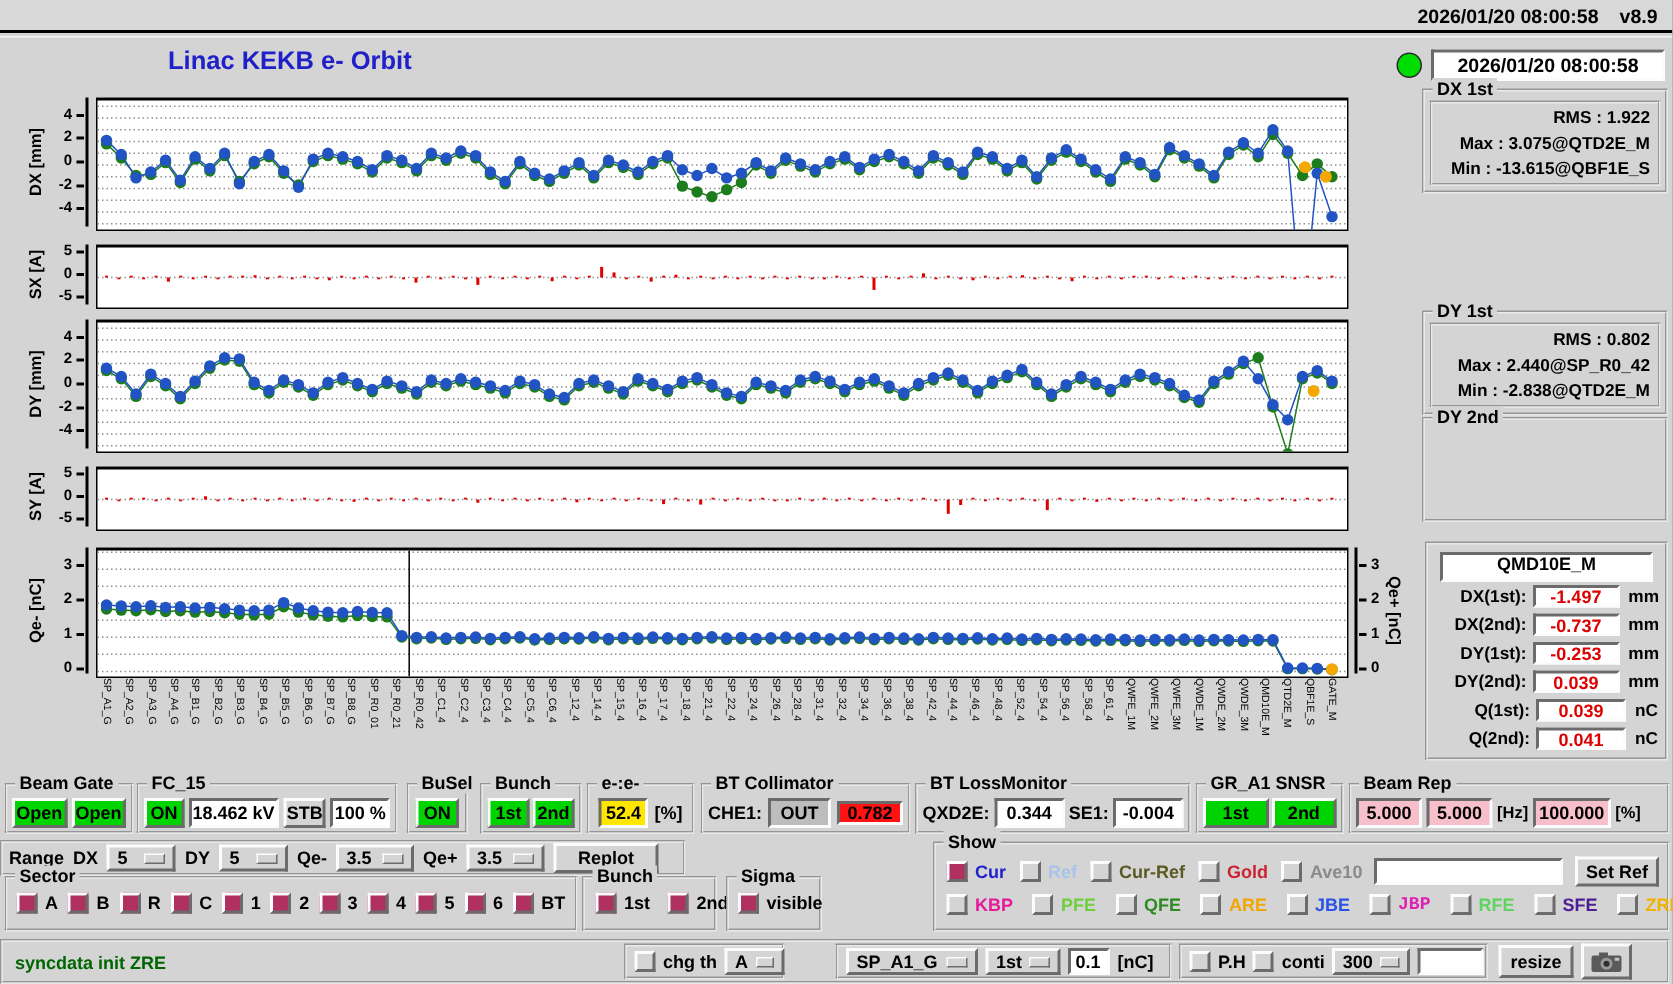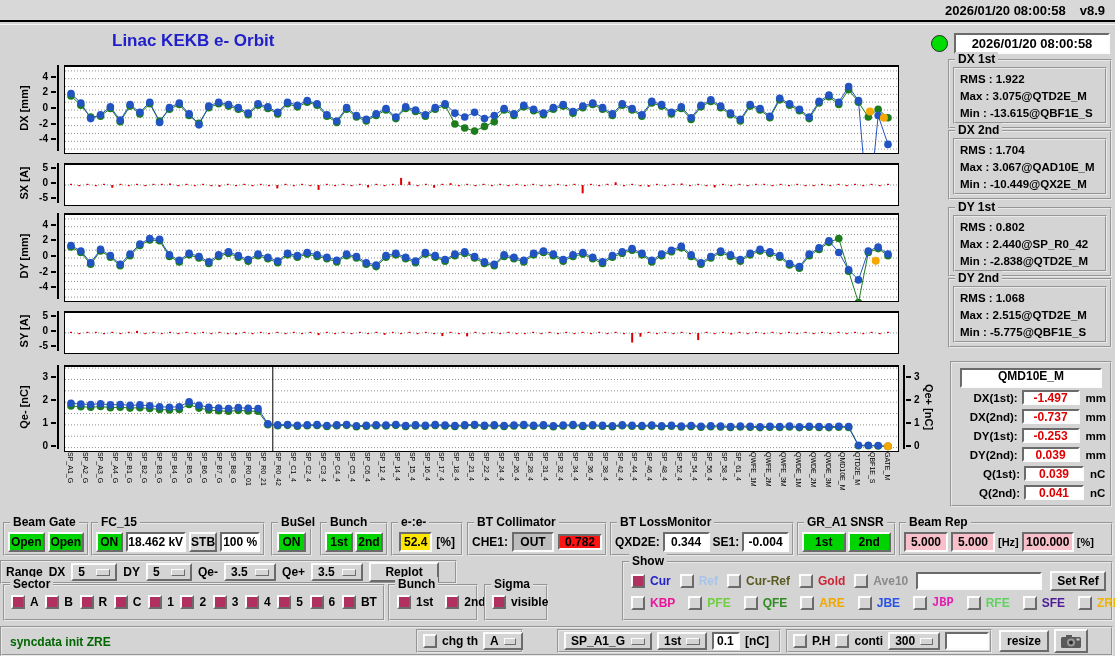--- a/index.html
+++ b/index.html
@@ -40,21 +40,21 @@
   .dd{display:inline-flex;align-items:center;gap:5px;padding:0 5px;font-weight:bold;font-size:12px;background:#d4d4d4;
       border:2px solid;border-color:#fcfcfc #6b6b6b #6b6b6b #fcfcfc;box-sizing:border-box;white-space:nowrap;}
   .dd .ind{margin-left:auto;width:12px;height:5px;background:#d4d4d4;border:1px solid;border-color:#fcfcfc #6b6b6b #6b6b6b #fcfcfc;}
   .cbitem{display:inline-flex;align-items:center;gap:5px;font-weight:bold;font-size:12px;white-space:nowrap;}
   .cb{width:10px;height:10px;flex:none;border:2px solid;border-color:#fcfcfc #6b6b6b #6b6b6b #fcfcfc;background:#d4d4d4;}
   .cb.on{background:#b03060;}
   .tkinput{border:2px solid;border-color:#6b6b6b #fcfcfc #fcfcfc #6b6b6b;background:#fff;
            font:bold 12px "Liberation Sans",sans-serif;padding:0 3px;box-sizing:border-box;height:18px;}
   
   .statgrp .inner{position:absolute;left:3px;right:3px;top:6px;bottom:3px;border:2px groove #e9e9e9;padding:2px 5px;box-sizing:border-box;}
-  .statline{font-weight:bold;font-size:11.5px;line-height:17px;white-space:nowrap;}
+  .statline{font-weight:bold;font-size:11.5px;line-height:17px;white-space:nowrap;text-align:right;}
   .qmdtitle{position:absolute;left:8px;right:8px;top:5px;height:16px;background:#fff;border:2px solid;
             border-color:#6b6b6b #fcfcfc #fcfcfc #6b6b6b;font-weight:bold;font-size:12px;text-align:center;line-height:13px;}
   .qmdrow{position:absolute;left:6px;right:4px;height:17px;display:flex;align-items:center;}
   .qlab{width:62px;text-align:right;font-weight:bold;font-size:11.5px;}
   .qval{margin-left:4px;width:60px;height:15px;background:#fff;border:2px solid;border-color:#6b6b6b #fcfcfc #fcfcfc #6b6b6b;
         color:#dd0000;font-weight:bold;font-size:12px;text-align:center;line-height:12px;box-sizing:border-box;}
   .qunit{margin-left:6px;font-weight:bold;font-size:11.5px;}
   .msg{position:absolute;left:8px;top:7px;font-weight:bold;font-size:12px;color:#006600;}
   .bframe{position:absolute;border:2px groove #e9e9e9;box-sizing:border-box;display:flex;align-items:center;gap:5px;padding:0 5px;}
 </style>
@@ -959,43 +959,30 @@
       </div>
 
     <div class="gbox statgrp" style="left:948px;top:34px;width:164px;height:70px">
       <span class="glabel">DX 1st</span>
       <div class="inner">
         <div class="statline">RMS :  1.922</div>
         <div class="statline">Max :  3.075@QTD2E_M</div>
         <div class="statline">Min :  -13.615@QBF1E_S</div>
       </div>
     </div>
-    <div class="gbox statgrp" style="left:948px;top:105px;width:164px;height:70px">
-      <span class="glabel">DX 2nd</span>
-      <div class="inner">
-        <div class="statline">RMS :  1.704</div>
-        <div class="statline">Max :  3.067@QAD10E_M</div>
-        <div class="statline">Min :  -10.449@QX2E_M</div>
-      </div>
-    </div>
     <div class="gbox statgrp" style="left:948px;top:182px;width:164px;height:70px">
       <span class="glabel">DY 1st</span>
       <div class="inner">
         <div class="statline">RMS :  0.802</div>
         <div class="statline">Max :  2.440@SP_R0_42</div>
         <div class="statline">Min :  -2.838@QTD2E_M</div>
       </div>
     </div>
     <div class="gbox statgrp" style="left:948px;top:253px;width:164px;height:70px">
       <span class="glabel">DY 2nd</span>
-      <div class="inner">
-        <div class="statline">RMS :  1.068</div>
-        <div class="statline">Max :  2.515@QTD2E_M</div>
-        <div class="statline">Min :  -5.775@QBF1E_S</div>
-      </div>
     </div>
 
     <div class="gbox" style="left:950px;top:336px;width:162px;height:146px">
       <div class="qmdtitle">QMD10E_M</div>
       <div id="qmd-rows">
           <div class="qmdrow" style="top: 26px;">
             <span class="qlab">DX(1st):</span>
             <span class="qval">-1.497</span>
             <span class="qunit">mm</span>
           </div>

